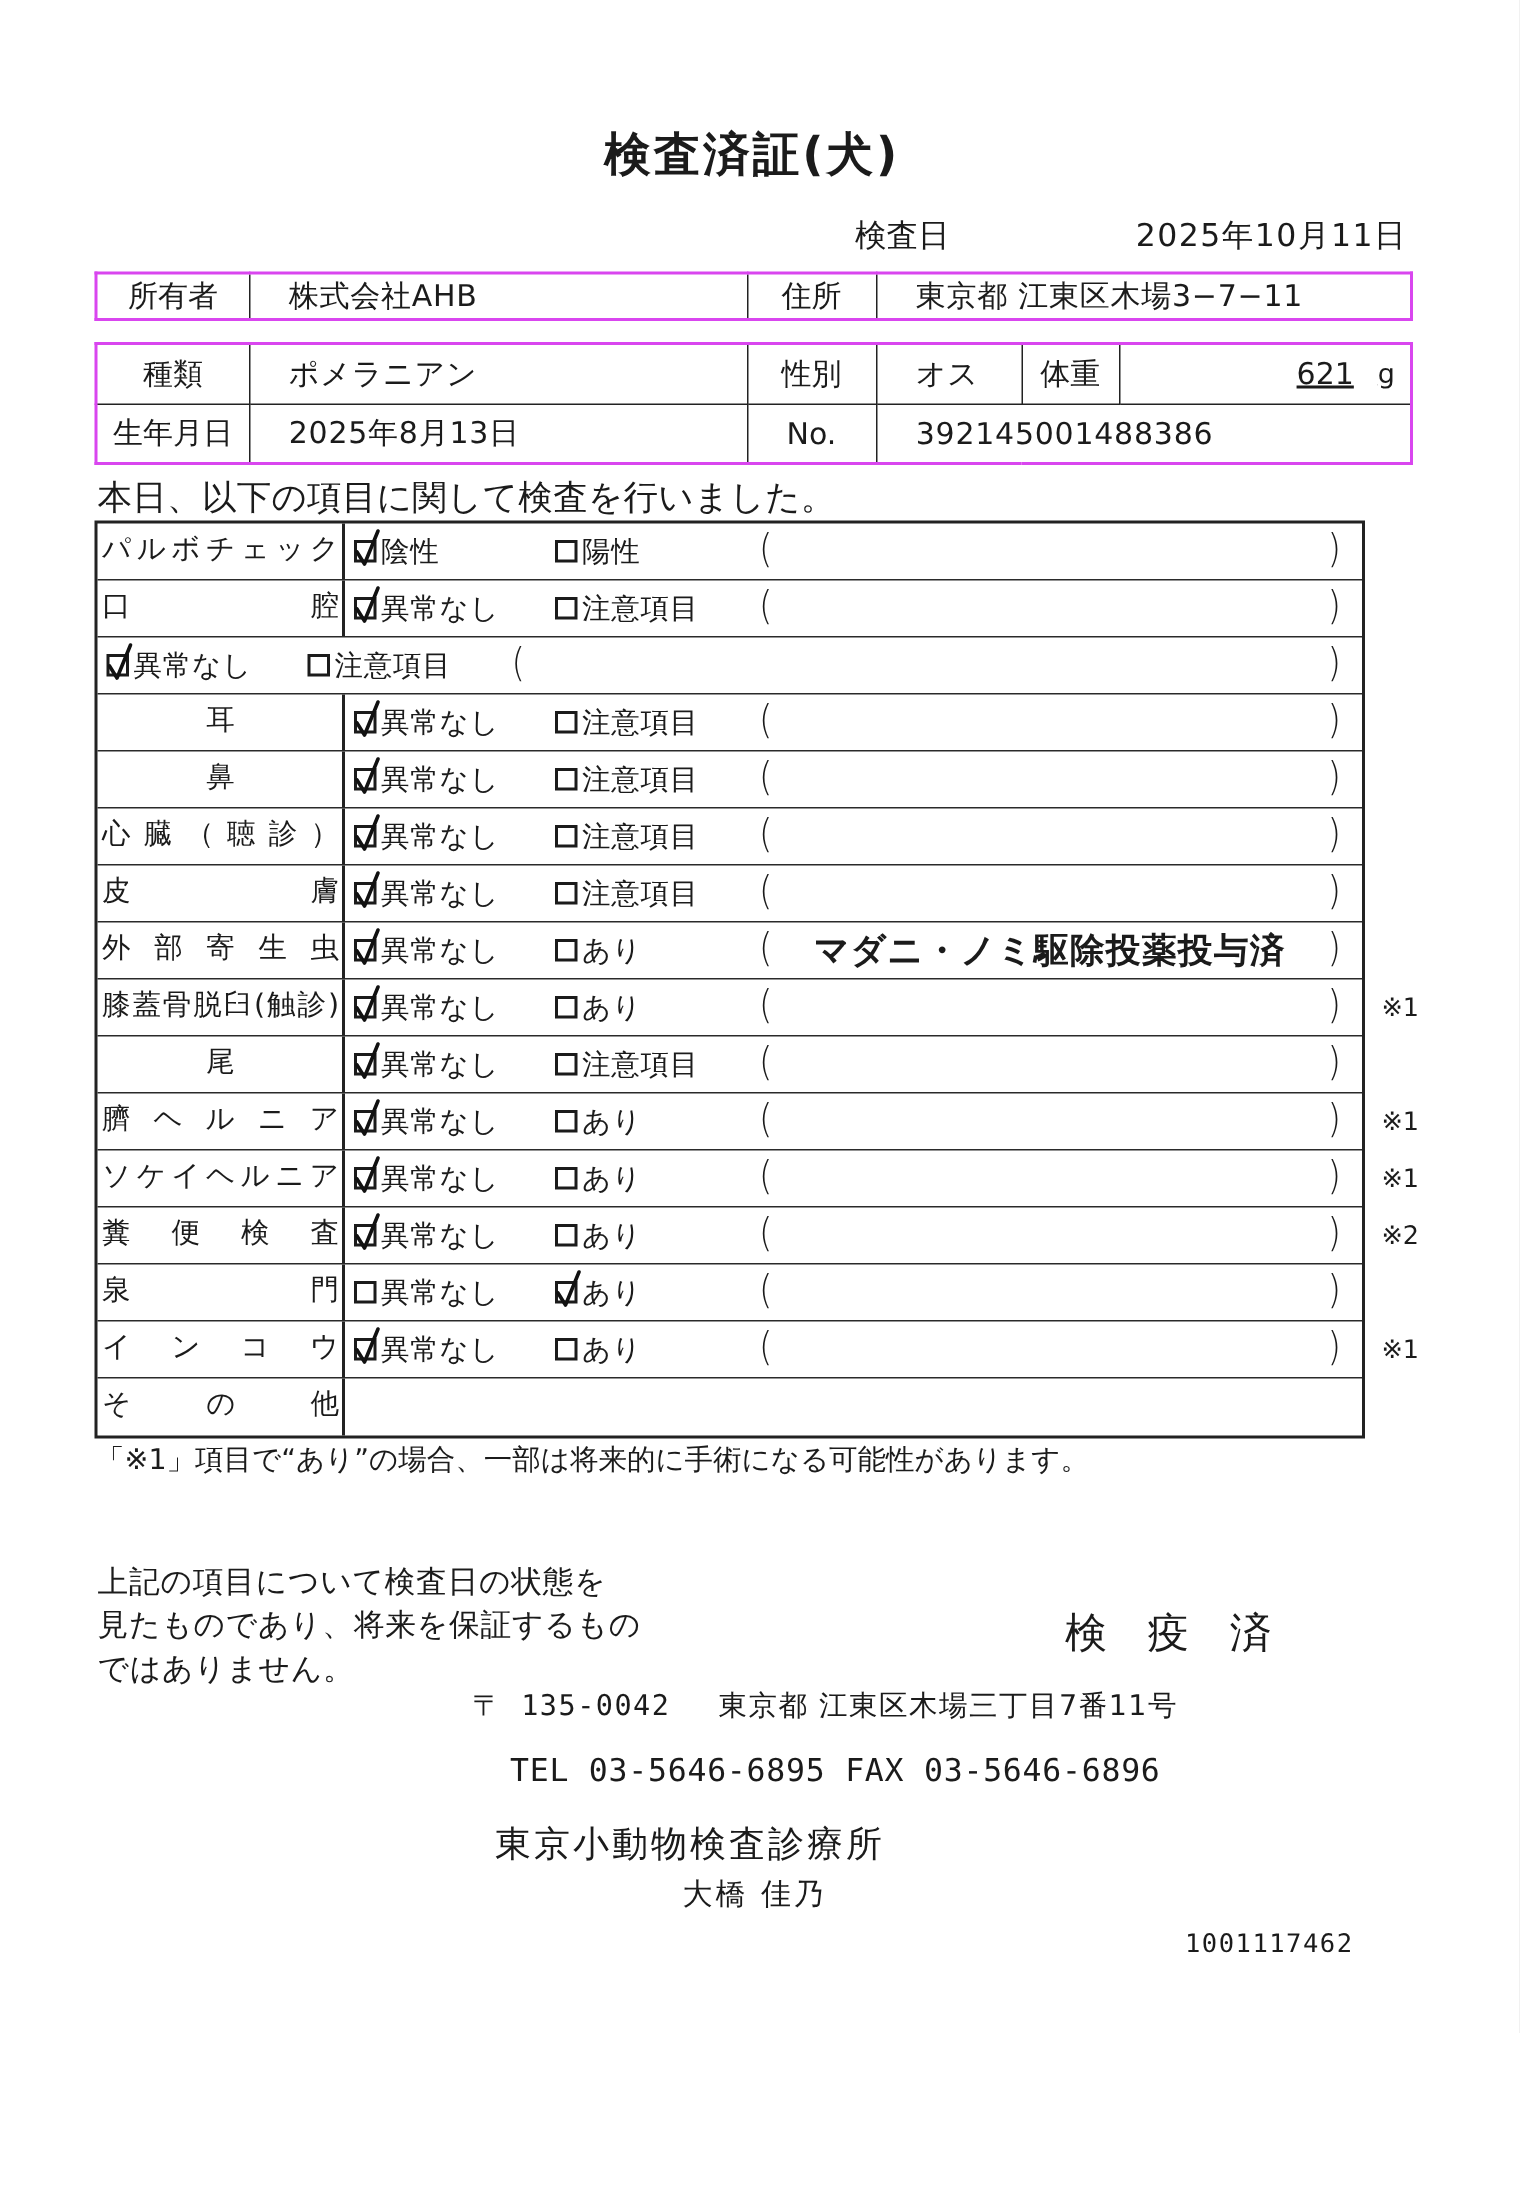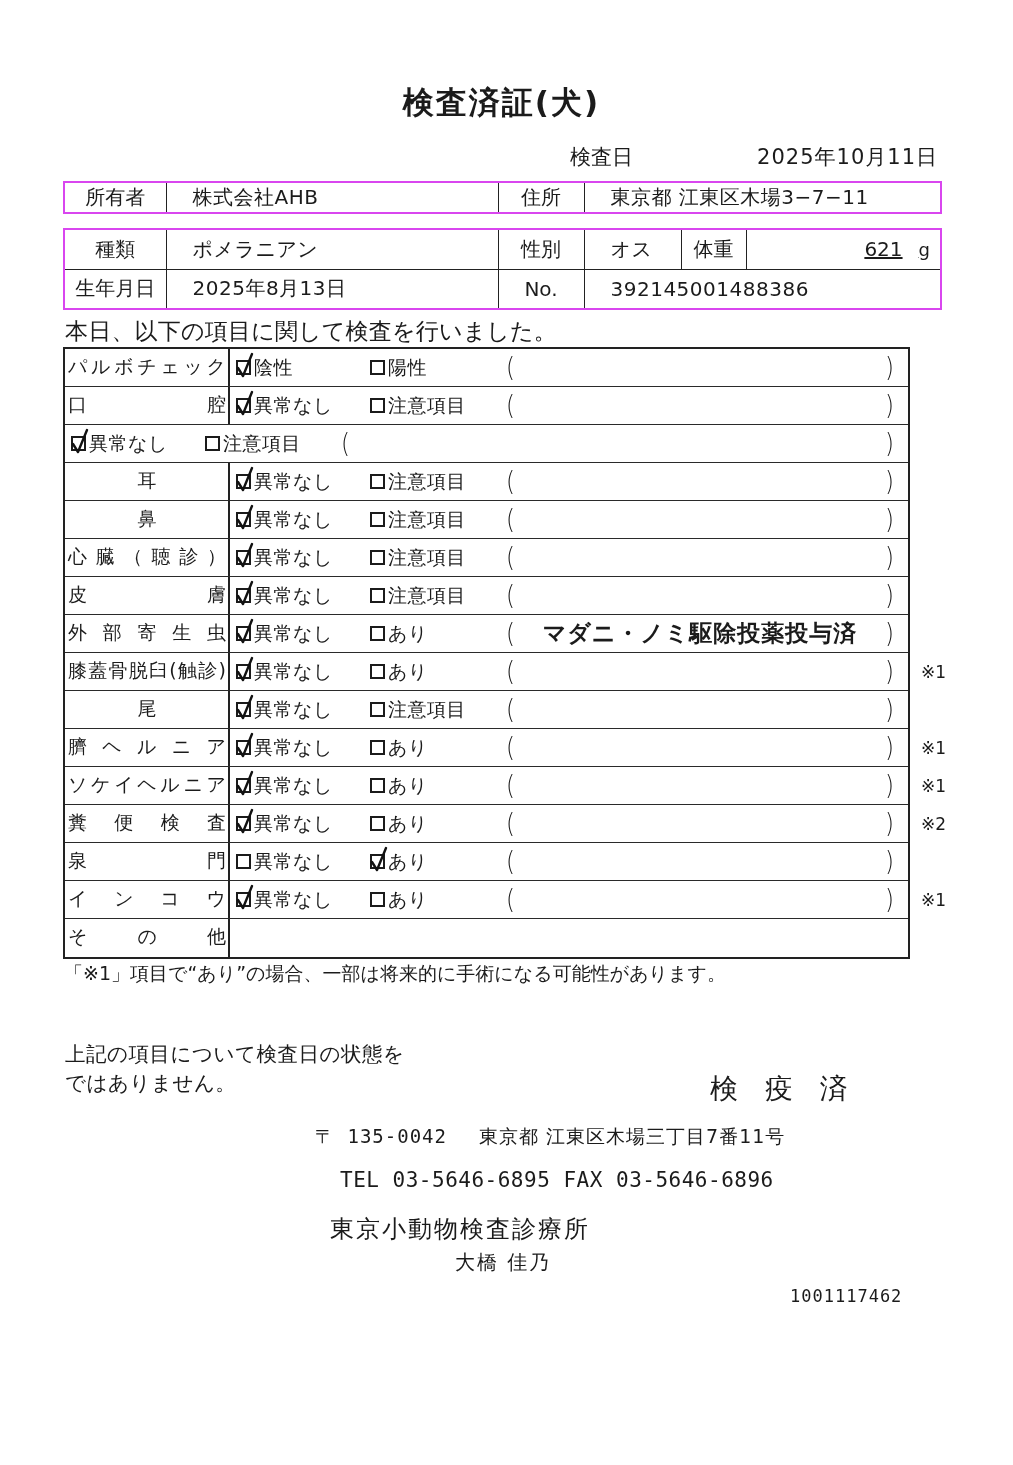--- a/index.html
+++ b/index.html
@@ -538,20 +538,21 @@
     <span class="mnote"></span>
   </div>
 </div>
 
     <div class="footnotes">
       <div>「※1」項目で“あり”の場合、一部は将来的に手術になる可能性があります。</div>
     </div>
 
     <div class="disclaimer">
       <div>上記の項目について検査日の状態を</div>
+      <div>見たものであり、将来を保証するもの</div>
       <div>ではありません。</div>
     </div>
 
     <div class="stamp">検 疫 済</div>
 
     <div class="postal-line">
       <span class="postal-code">〒 135-0042</span>
       <span class="postal-addr">東京都 江東区木場三丁目7番11号</span>
     </div>
 

